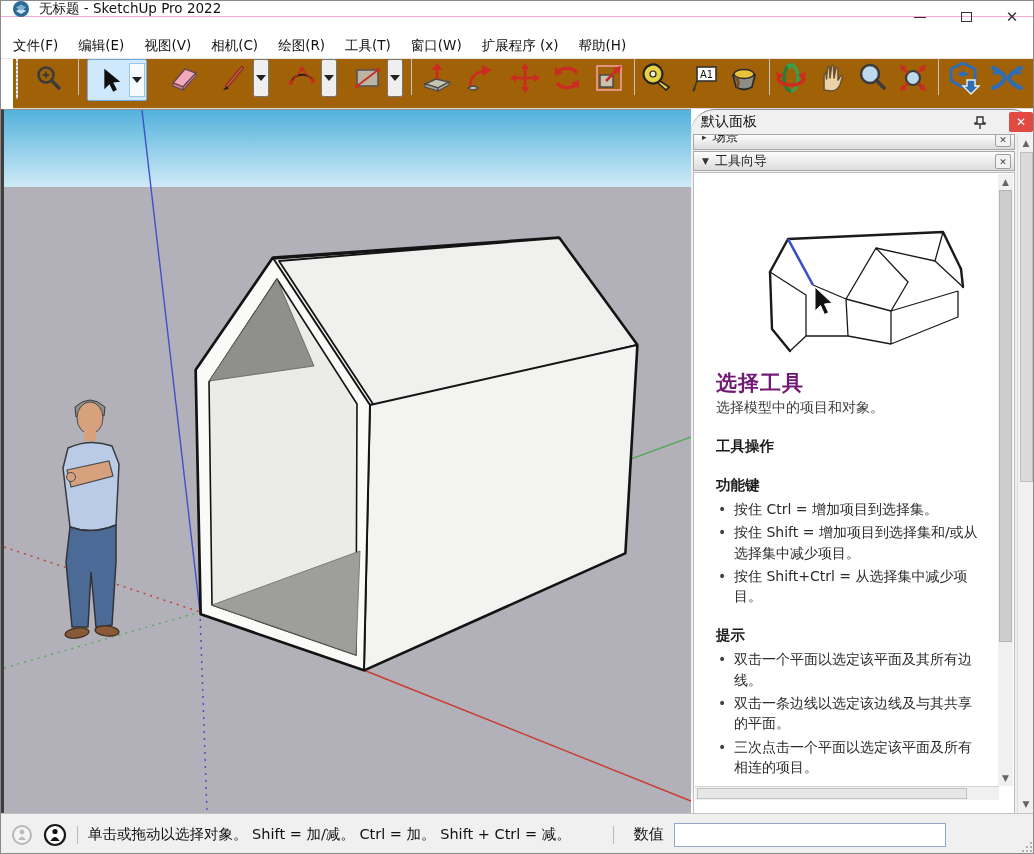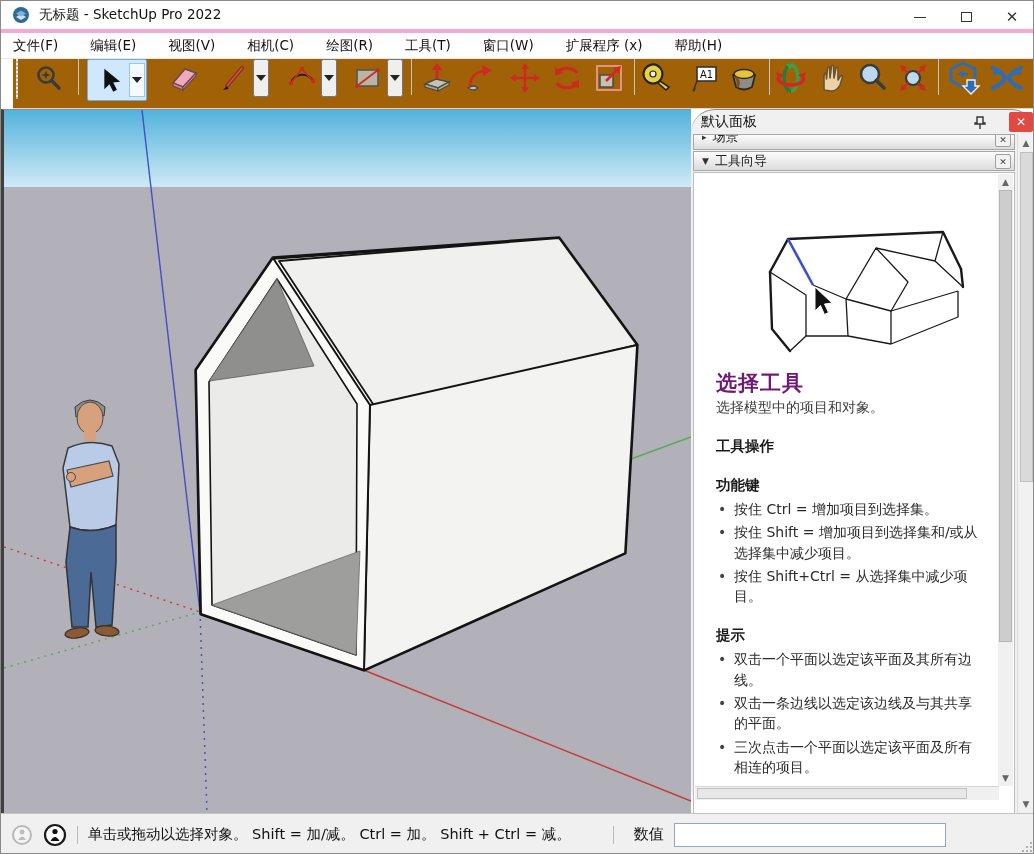--- a/index.html
+++ b/index.html
@@ -2,34 +2,34 @@
 <html><head>
 <meta charset="utf-8">
 <style>
   * { margin:0; padding:0; box-sizing:border-box; }
   html,body { background:#5a5a5a; }
   body, button, input { font-family:"DejaVu Sans","Liberation Sans",sans-serif; }
   .app { position:relative; width:1034px; height:854px; background:#fff; overflow:hidden;
          border:1px solid #8a8a8a; }
 
   
-  .titlebar { position:absolute; left:0; top:0; width:1034px; height:32px; background:#ffffff;
-              display:flex; align-items:center; border-bottom:4px solid #f9a8d4; }
+  .titlebar { position:absolute; left:0; top:0; width:1034px; height:16px; background:#ffffff;
+              display:flex; align-items:center; border-bottom:1px solid #f9a8d4; }
   .app-logo { width:18px; height:18px; margin-left:11px; }
   .title-text { margin-left:9px; font-size:13.5px; color:#111; }
   .win-controls { position:absolute; right:0; top:0; height:32px; display:flex; }
   .win-btn { width:46px; height:32px; display:flex; align-items:center; justify-content:center;
              color:#333; font-size:14px; }
   .glyph-min { width:12px; height:0; border-top:1.5px solid #333; }
   .glyph-max { width:11px; height:10px; border:1.5px solid #333; }
   .glyph-close { font-size:15px; line-height:1; color:#333; }
 
   
   .menubar { position:absolute; left:0; top:32px; width:1034px; height:26px; background:#ffffff;
-             display:flex; align-items:center; gap:32px; padding-left:12px; font-size:13.5px; color:#111;
+             display:flex; align-items:center; gap:20px; padding-left:12px; font-size:13.5px; color:#111;
              border-bottom:1px solid #e8e8e8; }
   .menu-item { cursor:default; white-space:nowrap; }
 
   
   .toolbar { position:absolute; left:12px; top:58px; width:1034px; height:50px; background:#a16207;
              display:flex; align-items:flex-start; border-bottom:1px solid #d9d9d9; }
   .tb-grip { width:5px; height:40px; margin-left:2px;
              background-image:repeating-linear-gradient(#f0f0f0 0 2px, #b9b9b9 2px 4px);
              background-size:2px 100%; background-repeat:no-repeat; background-position:1px 0; }
   .tb-btn { width:38px; height:38px; display:flex; align-items:center; justify-content:center;

